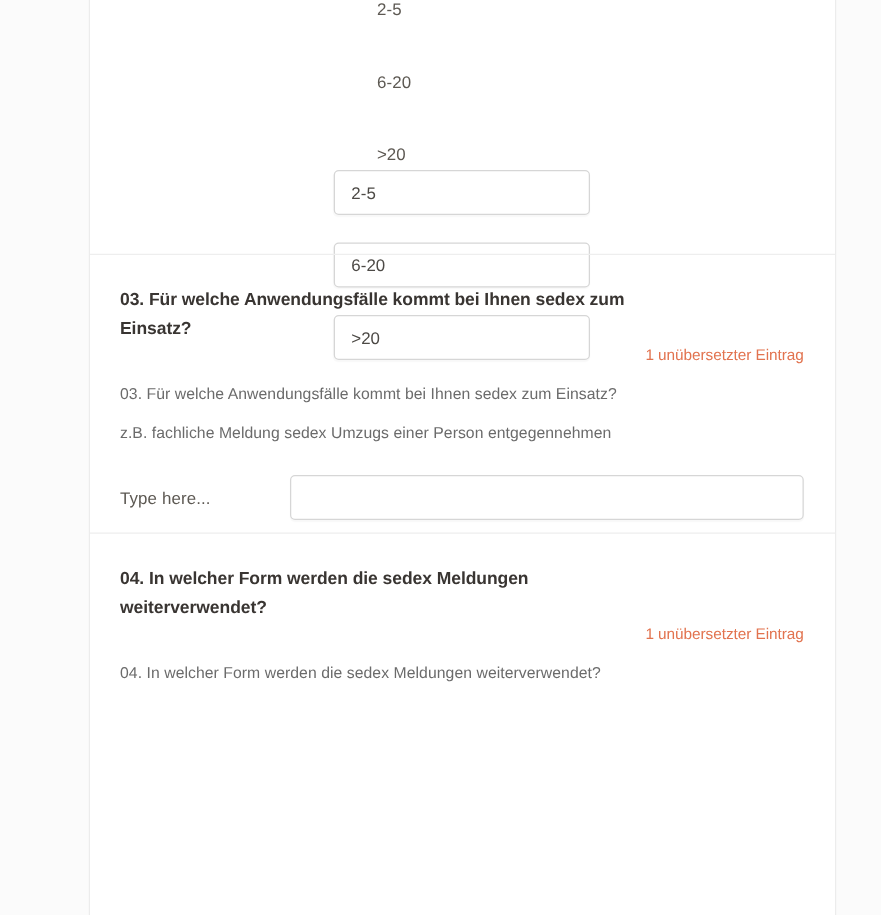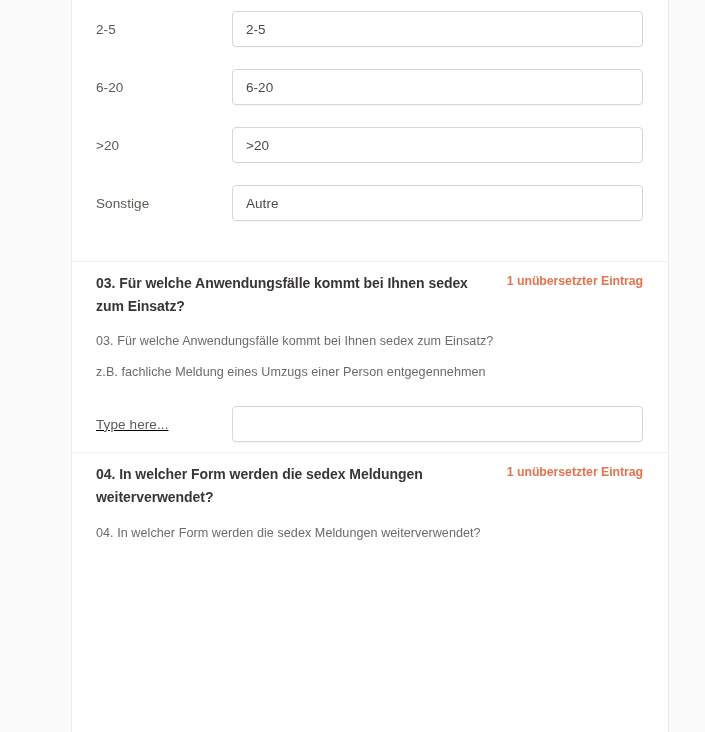--- a/index.html
+++ b/index.html
@@ -46,20 +46,21 @@
   
   .sec-options {
     padding: 0 0 29px 0;
   }
   .opt-row {
     display: flex;
     align-items: center;
     height: 58px;
     padding-left: 24px;
     padding-right: 25px;
+    flex-direction: column;
   }
   .opt-label {
     width: 136px;
     flex: 0 0 136px;
     font-size: 13.5px;
     color: #5d5953;
     letter-spacing: 0.1px;
   }
   .opt-field {
     flex: 1 1 auto;
@@ -78,64 +79,64 @@
     font-size: 13.5px;
     color: #4d4a46;
     outline: none;
     box-shadow: 0 1px 1px rgba(0,0,0,0.03);
     letter-spacing: 0.05px;
   }
   .tfield::placeholder { color: #9a9a9a; }
 
   
   .sec-q {
-    padding: 10px 25px 0 24px;
+    padding: 24px 25px 0 24px;
   }
   .q-head {
     display: flex;
     align-items: flex-start;
     justify-content: space-between;
     gap: 10px;
   }
   .q-title {
     font-size: 14px;
     font-weight: bold;
     color: #393532;
     line-height: 1.62;
     letter-spacing: -0.05px;
     max-width: 415px;
   }
   .q-badge {
     font-size: 12.3px;
-    font-weight: bold;
+    font-weight: normal;
     color: #e2734f;
     white-space: nowrap;
     padding-top: 2px;
     letter-spacing: -0.05px;
+    margin-top: 47px;
   }
 
   .q-body {
     padding-top: 17px;
   }
   .field-group {
     margin-bottom: 17px;
   }
   .field-sublabel {
     font-size: 12.6px;
     color: #6b6b6b;
     margin-bottom: 7px;
     letter-spacing: 0.05px;
   }
 
   
   .inline-row {
     display: flex;
     align-items: center;
     height: 56px;
-    text-decoration: underline;
   }
   .inline-label {
     width: 136px;
     flex: 0 0 136px;
     font-size: 13.5px;
     color: #5d5953;
     letter-spacing: 0.1px;
   }
   .inline-field {
     flex: 1 1 auto;
@@ -163,43 +164,37 @@
         </div>
       </div>
 
       <div class="opt-row">
         <div class="opt-label">&gt;20</div>
         <div class="opt-field">
           <input class="tfield" type="text" value="&gt;20" style="">
         </div>
       </div>
 
-      <div class="opt-row">
-        <div class="opt-label">Sonstige</div>
-        <div class="opt-field">
-          <input class="tfield" type="text" value="Autre" style="">
-        </div>
-      </div>
 
     </div>
 
     <div class="section sec-q">
       <div class="q-head">
         <div class="q-title">03. Für welche Anwendungsfälle kommt bei Ihnen sedex zum Einsatz?</div>
         <div class="q-badge">1 unübersetzter Eintrag</div>
       </div>
 
       <div class="q-body">
 
         <div class="field-group">
           <div class="field-sublabel">03. Für welche Anwendungsfälle kommt bei Ihnen sedex zum Einsatz?</div>
         </div>
 
         <div class="field-group">
-          <div class="field-sublabel">z.B. fachliche Meldung eines Umzugs einer Person entgegennehmen</div>
+          <div class="field-sublabel">z.B. fachliche Meldung sedex Umzugs einer Person entgegennehmen</div>
         </div>
 
         <div class="inline-row">
           <div class="inline-label">Type here...</div>
           <div class="inline-field">
             <input class="tfield" type="text" placeholder="" style="">
           </div>
         </div>
 
       </div>

